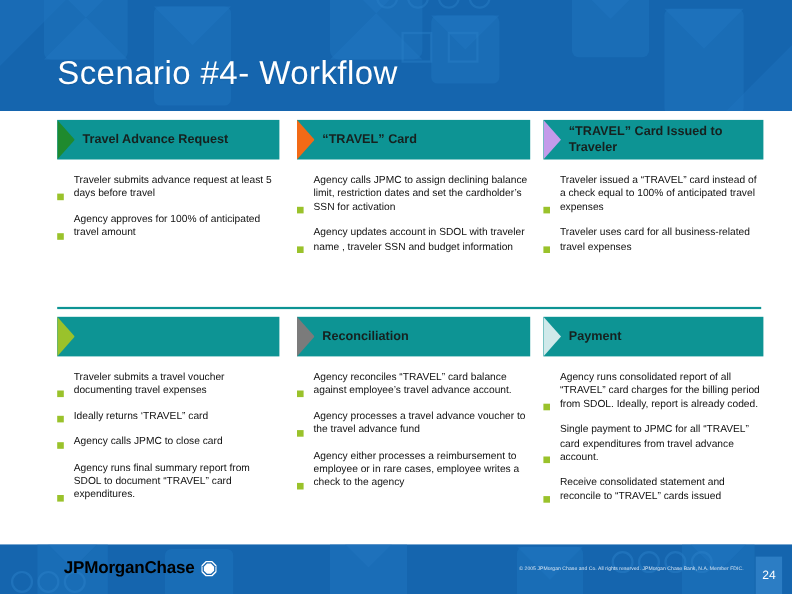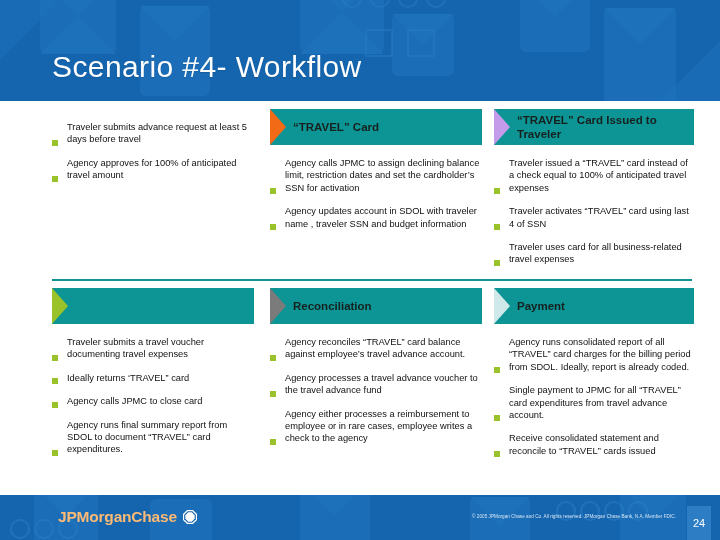--- a/index.html
+++ b/index.html
@@ -125,21 +125,21 @@
 
   .logo {
     position: absolute;
     left: 58px; top: 13px;
     display: flex;
     align-items: center;
   }
   .logo-word {
     font-size: 15.5px;
     font-weight: bold;
-    color: #fdba74;
+    color: #000000;
     letter-spacing: -0.2px;
     white-space: nowrap;
   }
   .logo-mark {
     margin-left: 6px;
     width: 14px; height: 14px;
     display: block;
   }
 
   .disclaimer {
@@ -208,20 +208,24 @@
     <div class="hdr-title">Scenario #4- Workflow</div>
   </div>
 
   <div class="board">
 
     <div class="divider"></div>
 
     <div class="row row-1">
 
       <div class="col col-1">
+        <div class="phase-bar">
+          <div class="phase-arrow" style="background:#1f8a2e"></div>
+          <div class="phase-label">Travel Advance Request</div>
+        </div>
         <ul class="bullets">
           <li class="bullet">
             <span class="bullet-mark"></span>
             <span class="bullet-text">Traveler submits advance request at least 5 days before travel</span>
           </li>
           <li class="bullet">
             <span class="bullet-mark"></span>
             <span class="bullet-text">Agency approves for 100% of anticipated travel amount</span>
           </li>
         </ul>
@@ -246,24 +250,20 @@
 
       <div class="col col-3">
         <div class="phase-bar">
           <div class="phase-arrow" style="background:#c39bea"></div>
           <div class="phase-label">“TRAVEL” Card Issued to Traveler</div>
         </div>
         <ul class="bullets">
           <li class="bullet">
             <span class="bullet-mark"></span>
             <span class="bullet-text">Traveler issued a “TRAVEL” card instead of a check equal to 100% of anticipated travel expenses</span>
-          </li>
-          <li class="bullet">
-            <span class="bullet-mark"></span>
-            <span class="bullet-text">Traveler activates “TRAVEL” card using  last 4 of SSN</span>
           </li>
           <li class="bullet">
             <span class="bullet-mark"></span>
             <span class="bullet-text">Traveler uses card for all business-related travel expenses</span>
           </li>
         </ul>
       </div>
 
     </div>
 

